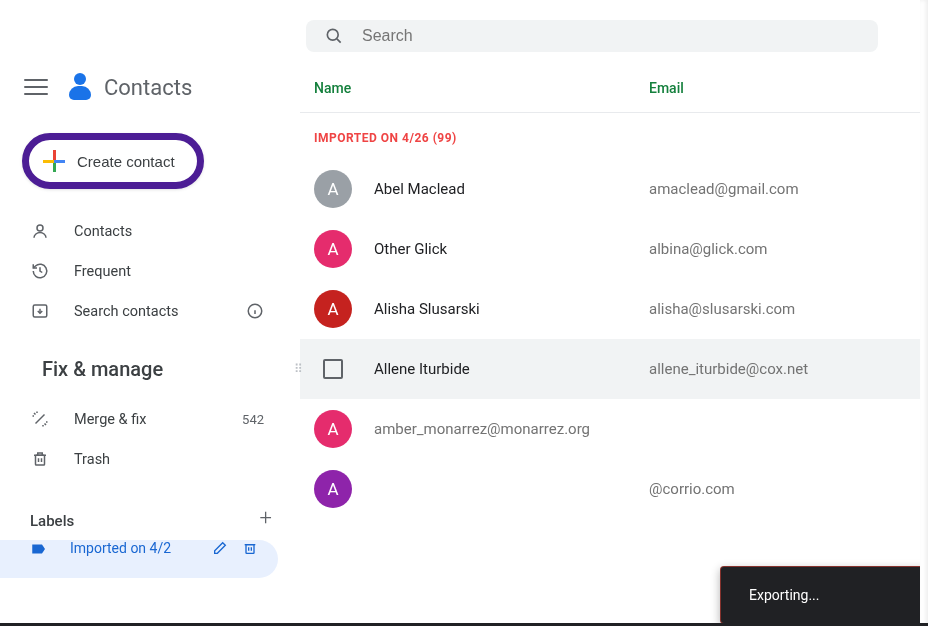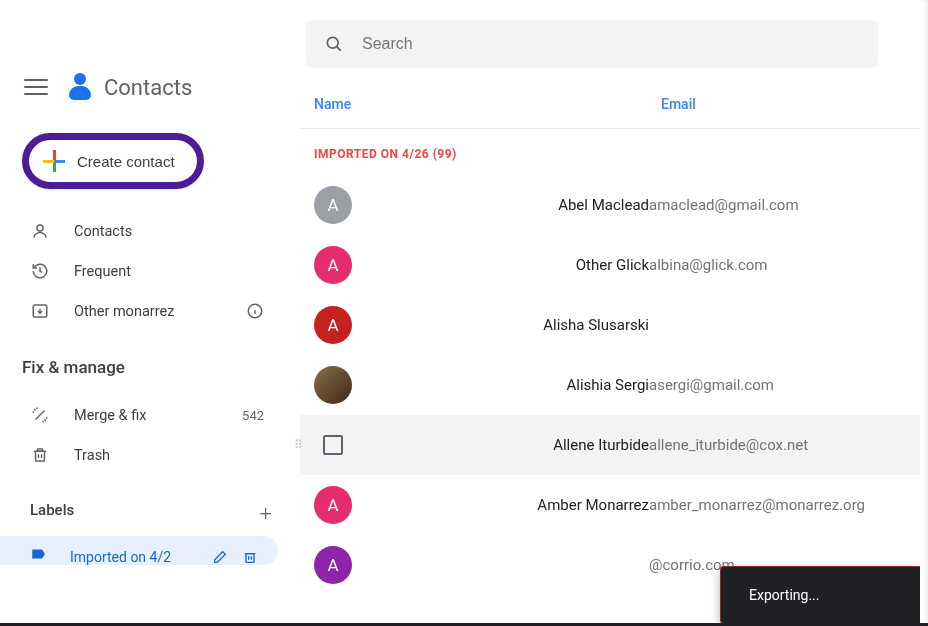--- a/index.html
+++ b/index.html
@@ -16,40 +16,40 @@
     .brand-text { font-size: 22px; color: #5f6368; font-weight: 400; }
     .create-btn { display: inline-flex; align-items: center; margin: 22px 0 14px 22px; padding: 10px 22px 10px 14px; border: 7px solid #4c1d95; border-radius: 28px; background: #fff; box-shadow: 0 1px 3px rgba(60,64,67,.15); cursor: pointer; font-size: 15px; color: #3c4043; }
     .plus-icon { width: 22px; height: 22px; position: relative; margin-right: 12px; }
     .plus-icon::before, .plus-icon::after { content: ''; position: absolute; background: #34a853; }
     .plus-icon::before { width: 3px; height: 22px; left: 9.5px; top: 0; background: linear-gradient(to bottom, #ea4335 50%, #34a853 50%); }
     .plus-icon::after { width: 22px; height: 3px; top: 9.5px; left: 0; background: linear-gradient(to right, #fbbc04 50%, #4285f4 50%); }
     .nav { padding: 8px 0; }
     .nav-item { display: flex; align-items: center; height: 40px; padding: 0 20px 0 30px; cursor: pointer; font-size: 14.5px; color: #3c4043; border-radius: 0 20px 20px 0; margin-right: 16px; }
     .nav-item .ic { width: 20px; height: 20px; margin-right: 24px; color: #5f6368; display: flex; align-items: center; justify-content: center; }
     .nav-item .trail { margin-left: auto; color: #5f6368; font-size: 13px; }
-    .section-title { font-size: 17px; color: #3c4043; padding: 18px 0 10px 22px; font-weight: 500; }
-    .labels-title { display: flex; align-items: flex-start; padding: 18px 28px 10px 30px; font-size: 15px; color: #3c4043; font-weight: 500; }
+    .section-title { font-size: 20px; color: #3c4043; padding: 18px 0 10px 42px; font-weight: 500; }
+    .labels-title { display: flex; align-items: flex-end; padding: 18px 28px 10px 30px; font-size: 15px; color: #3c4043; font-weight: 500; }
     .labels-title .add { margin-left: auto; font-size: 22px; color: #5f6368; cursor: pointer; font-weight: 300; }
-    .label-item { display: flex; align-items: flex-end; height: 29px; padding: 0 20px 0 30px; margin-right: 22px; border-radius: 0 20px 20px 0; background: #e8f0fe; color: #1967d2; font-size: 14px; }
+    .label-item { display: flex; align-items: flex-start; height: 38px; padding: 0 20px 0 30px; margin-right: 22px; border-radius: 0 20px 20px 0; background: #e8f0fe; color: #1967d2; font-size: 14px; }
     .label-item .ic { width: 20px; height: 20px; margin-right: 20px; color: #1967d2; }
     .label-item .actions { margin-left: auto; display: flex; gap: 14px; }
     .label-item .actions .a { color: #1967d2; cursor: pointer; }
     .right { flex: 1; padding-top: 20px; position: relative; }
-    .search-bar { display: flex; align-items: center; background: #f1f3f4; border-radius: 8px; height: 48px; margin: 0 50px 0 6px; padding: 0 18px; }
+    .search-bar { display: flex; align-items: center; background: #f1f3f4; border-radius: 8px; height: 32px; margin: 0 50px 0 6px; padding: 0 18px; }
     .search-bar .mag { color: #5f6368; margin-right: 18px; }
     .search-bar input { border: none; background: transparent; font-size: 16px; color: #5f6368; outline: none; flex: 1; }
-    .cols { display: flex; padding: 28px 0 16px 14px; font-size: 14px; color: #3b82f6; font-weight: 500; gap: 12px; }
+    .cols { display: flex; padding: 28px 0 16px 14px; font-size: 14px; color: #15803d; font-weight: 500; }
     .cols .c1 { width: 335px; }
     .cols .c2 { flex: 1; }
     .divider { height: 1px; background: #e8eaed; margin: 0 0 0 0; }
     .list-header { font-size: 12px; letter-spacing: 0.5px; color: #ef4444; padding: 18px 0 14px 14px; font-weight: 700; }
     .row { display: flex; align-items: center; height: 60px; padding-left: 14px; font-size: 15px; color: #202124; position: relative; }
     .row.hover { background: #f1f3f4; }
     .avatar { width: 38px; height: 38px; border-radius: 50%; display: flex; align-items: center; justify-content: center; color: #fff; font-size: 17px; margin-right: 22px; flex-shrink: 0; }
-    .row .name { width: 275px; text-align: right; }
+    .row .name { width: 275px; }
     .row .email { flex: 1; color: #737373; }
     .row.hover .grip { position: absolute; left: -6px; color: #bdc1c6; font-size: 12px; }
     .row.hover .checkbox { width: 20px; height: 20px; border: 2px solid #5f6368; border-radius: 2px; margin-left: 9px; margin-right: 31px; }
     .toast { position: absolute; bottom: 2px; left: 420px; background: #202124; color: #fff; padding: 20px 28px; font-size: 14px; border-radius: 4px; box-shadow: 0 3px 10px rgba(0,0,0,.3); min-width: 310px; border: 1px solid rgba(234,67,53,.5); }
     .photo-avatar { background: linear-gradient(135deg, #8b6f47 0%, #3d2817 100%); background-size: cover; }
     svg { display: block; }
     .edge-right { position: absolute; right: 0; top: 0; bottom: 0; width: 8px; background: #fff; box-shadow: -2px 0 4px rgba(0,0,0,.08) inset; }
     .bottom-border { position: absolute; bottom: 0; left: 0; right: 0; height: 3px; background: #202124; }
   </style>
 </head>
@@ -98,21 +98,21 @@
         <span>Frequent</span>
       </div>
       <div class="nav-item">
         <span class="ic">
           <svg width="18" height="18" viewBox="0 0 24 24" fill="none" stroke="currentColor" stroke-width="2">
               <rect x="3" y="4" width="18" height="16" rx="2"></rect>
               <path d="M12 9v6"></path>
               <path d="M9 12l3 3 3-3"></path>
             </svg>
         </span>
-        <span>Other monarrez</span>
+        <span>Search contacts</span>
         <span class="trail">
           <svg width="18" height="18" viewBox="0 0 24 24" fill="none" stroke="currentColor" stroke-width="2">
               <circle cx="12" cy="12" r="9"></circle>
               <path d="M12 8h.01M11 12h1v4"></path>
             </svg>
         </span>
       </div>
     </div>
 
     <div class="section-title">Fix &amp; manage</div>
@@ -194,35 +194,30 @@
       <span class="email">amaclead@gmail.com</span>
         </div>
         <div class="row">
       <span class="avatar" style="background:#E52C6D">A</span>
       <span class="name">Other Glick</span>
       <span class="email">albina@glick.com</span>
         </div>
         <div class="row">
       <span class="avatar" style="background:#C5221F">A</span>
       <span class="name">Alisha Slusarski</span>
-        </div>
-        <div class="row">
-      <span class="avatar photo-avatar"></span>
-      <span class="name">Alishia Sergi</span>
-      <span class="email">asergi@gmail.com</span>
+      <span class="email">alisha@slusarski.com</span>
         </div>
         <div class="row hover">
       <span class="grip">⠿</span>
       <span class="checkbox"></span>
       <span class="name">Allene Iturbide</span>
       <span class="email">allene_iturbide@cox.net</span>
         </div>
         <div class="row">
       <span class="avatar" style="background:#E52C6D">A</span>
-      <span class="name">Amber Monarrez</span>
       <span class="email">amber_monarrez@monarrez.org</span>
         </div>
         <div class="row">
       <span class="avatar" style="background:#8E24AA">A</span>
       <span class="name"></span>
       <span class="email">@corrio.com</span>
         </div>
       </div>
 
     <div class="toast">

